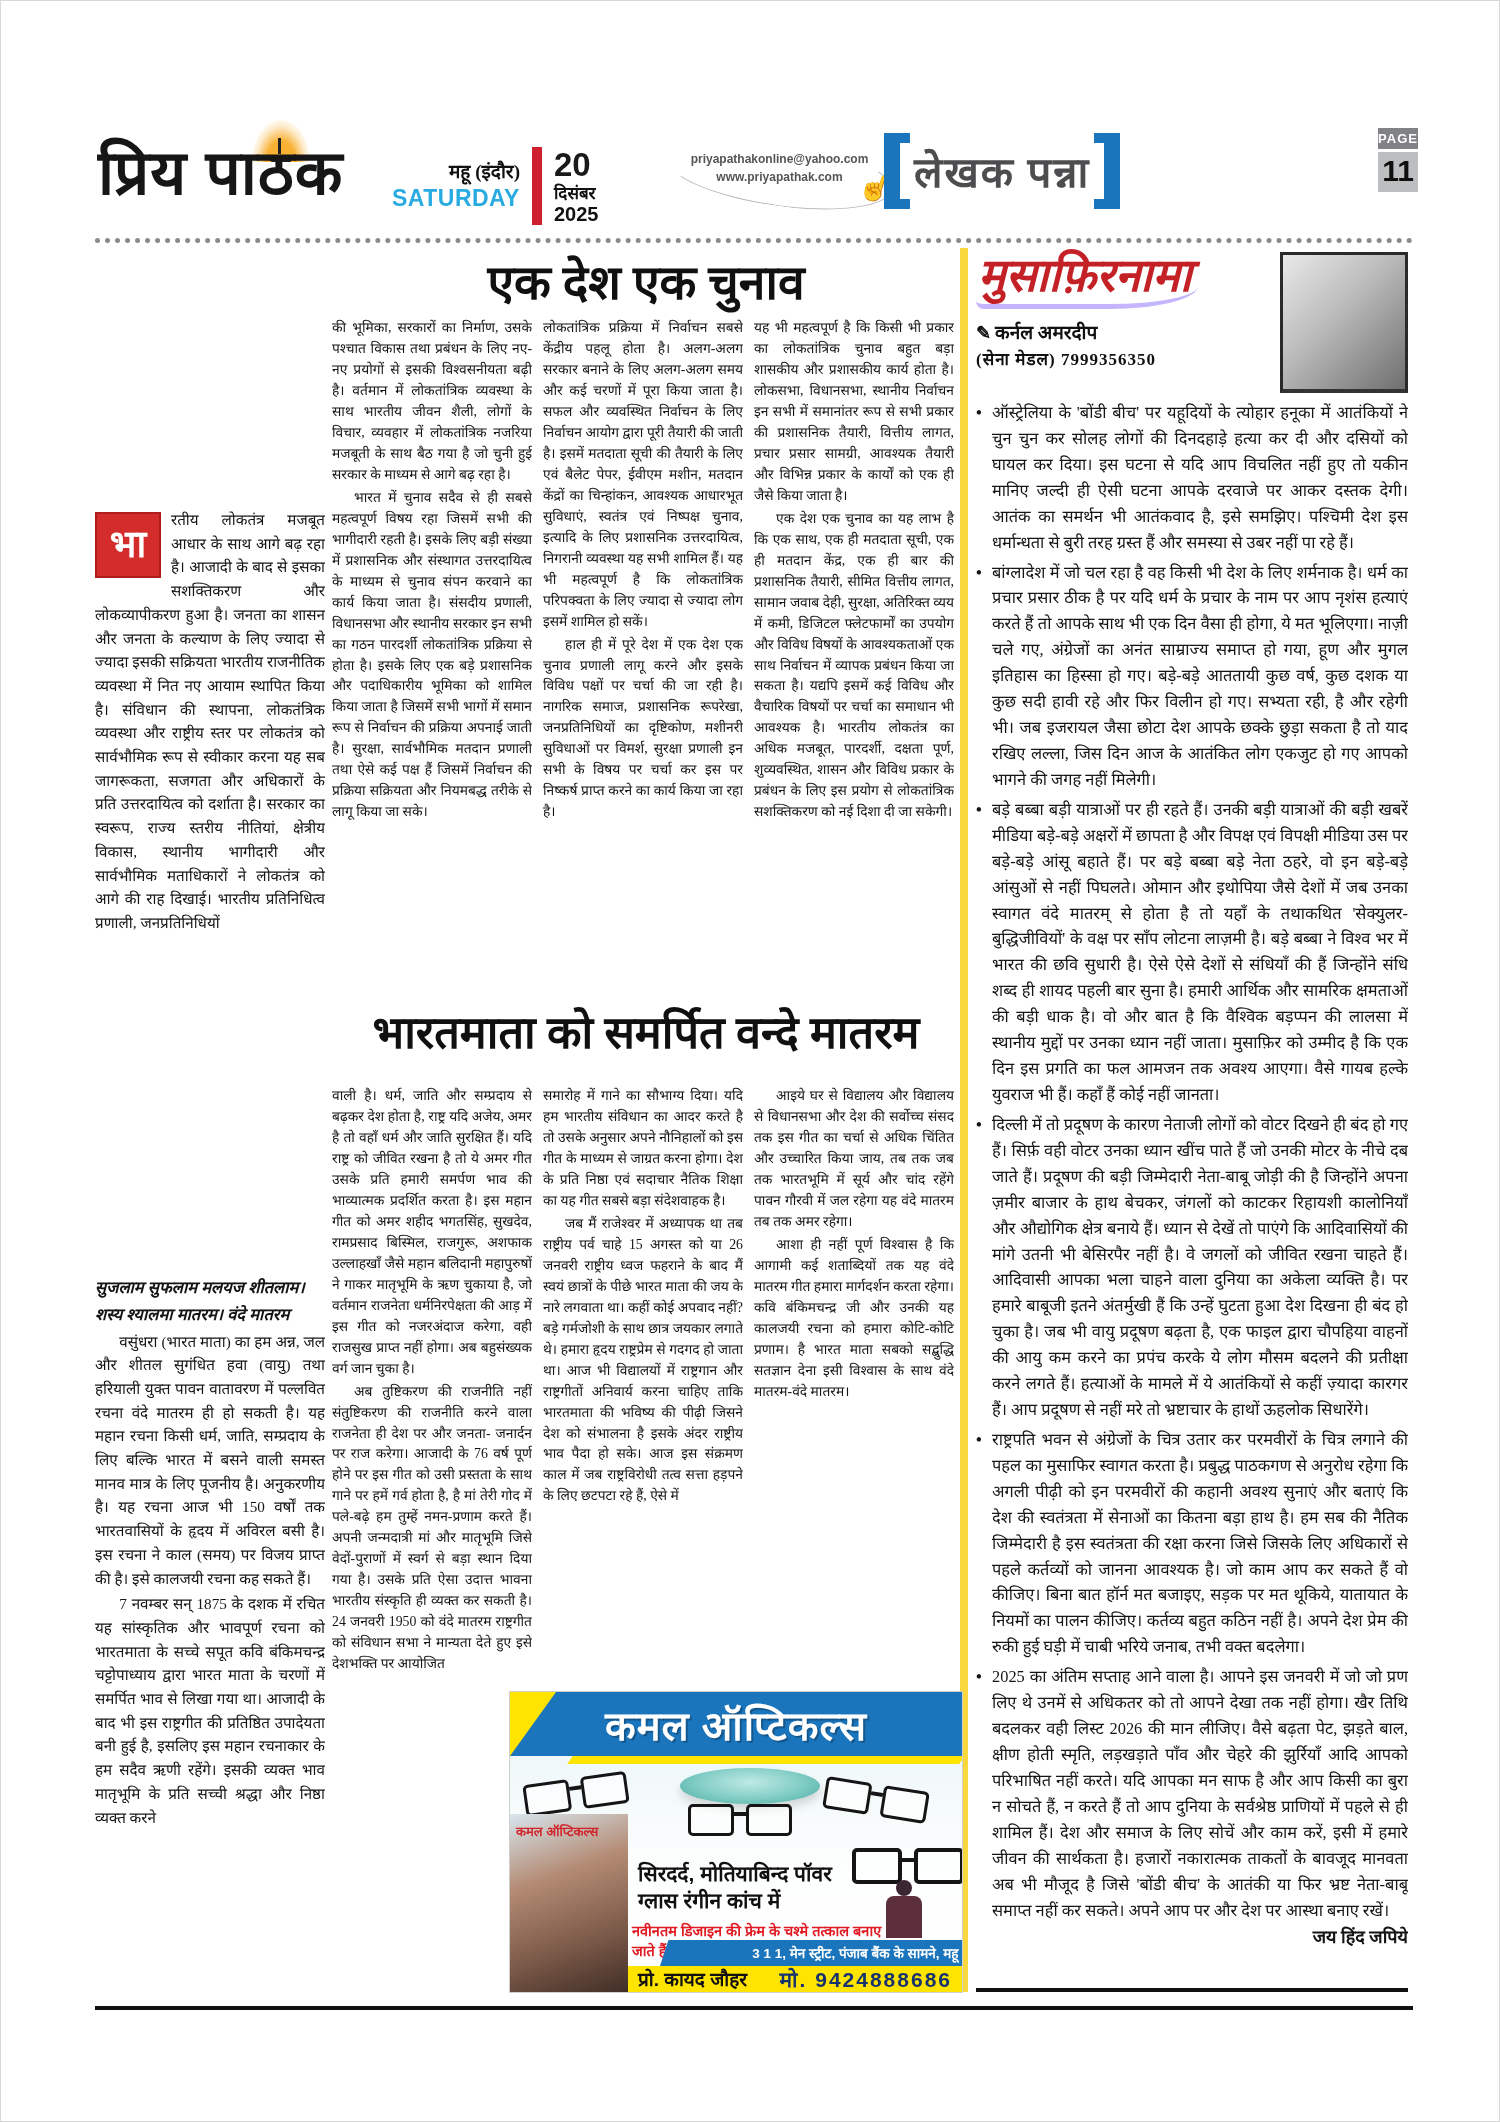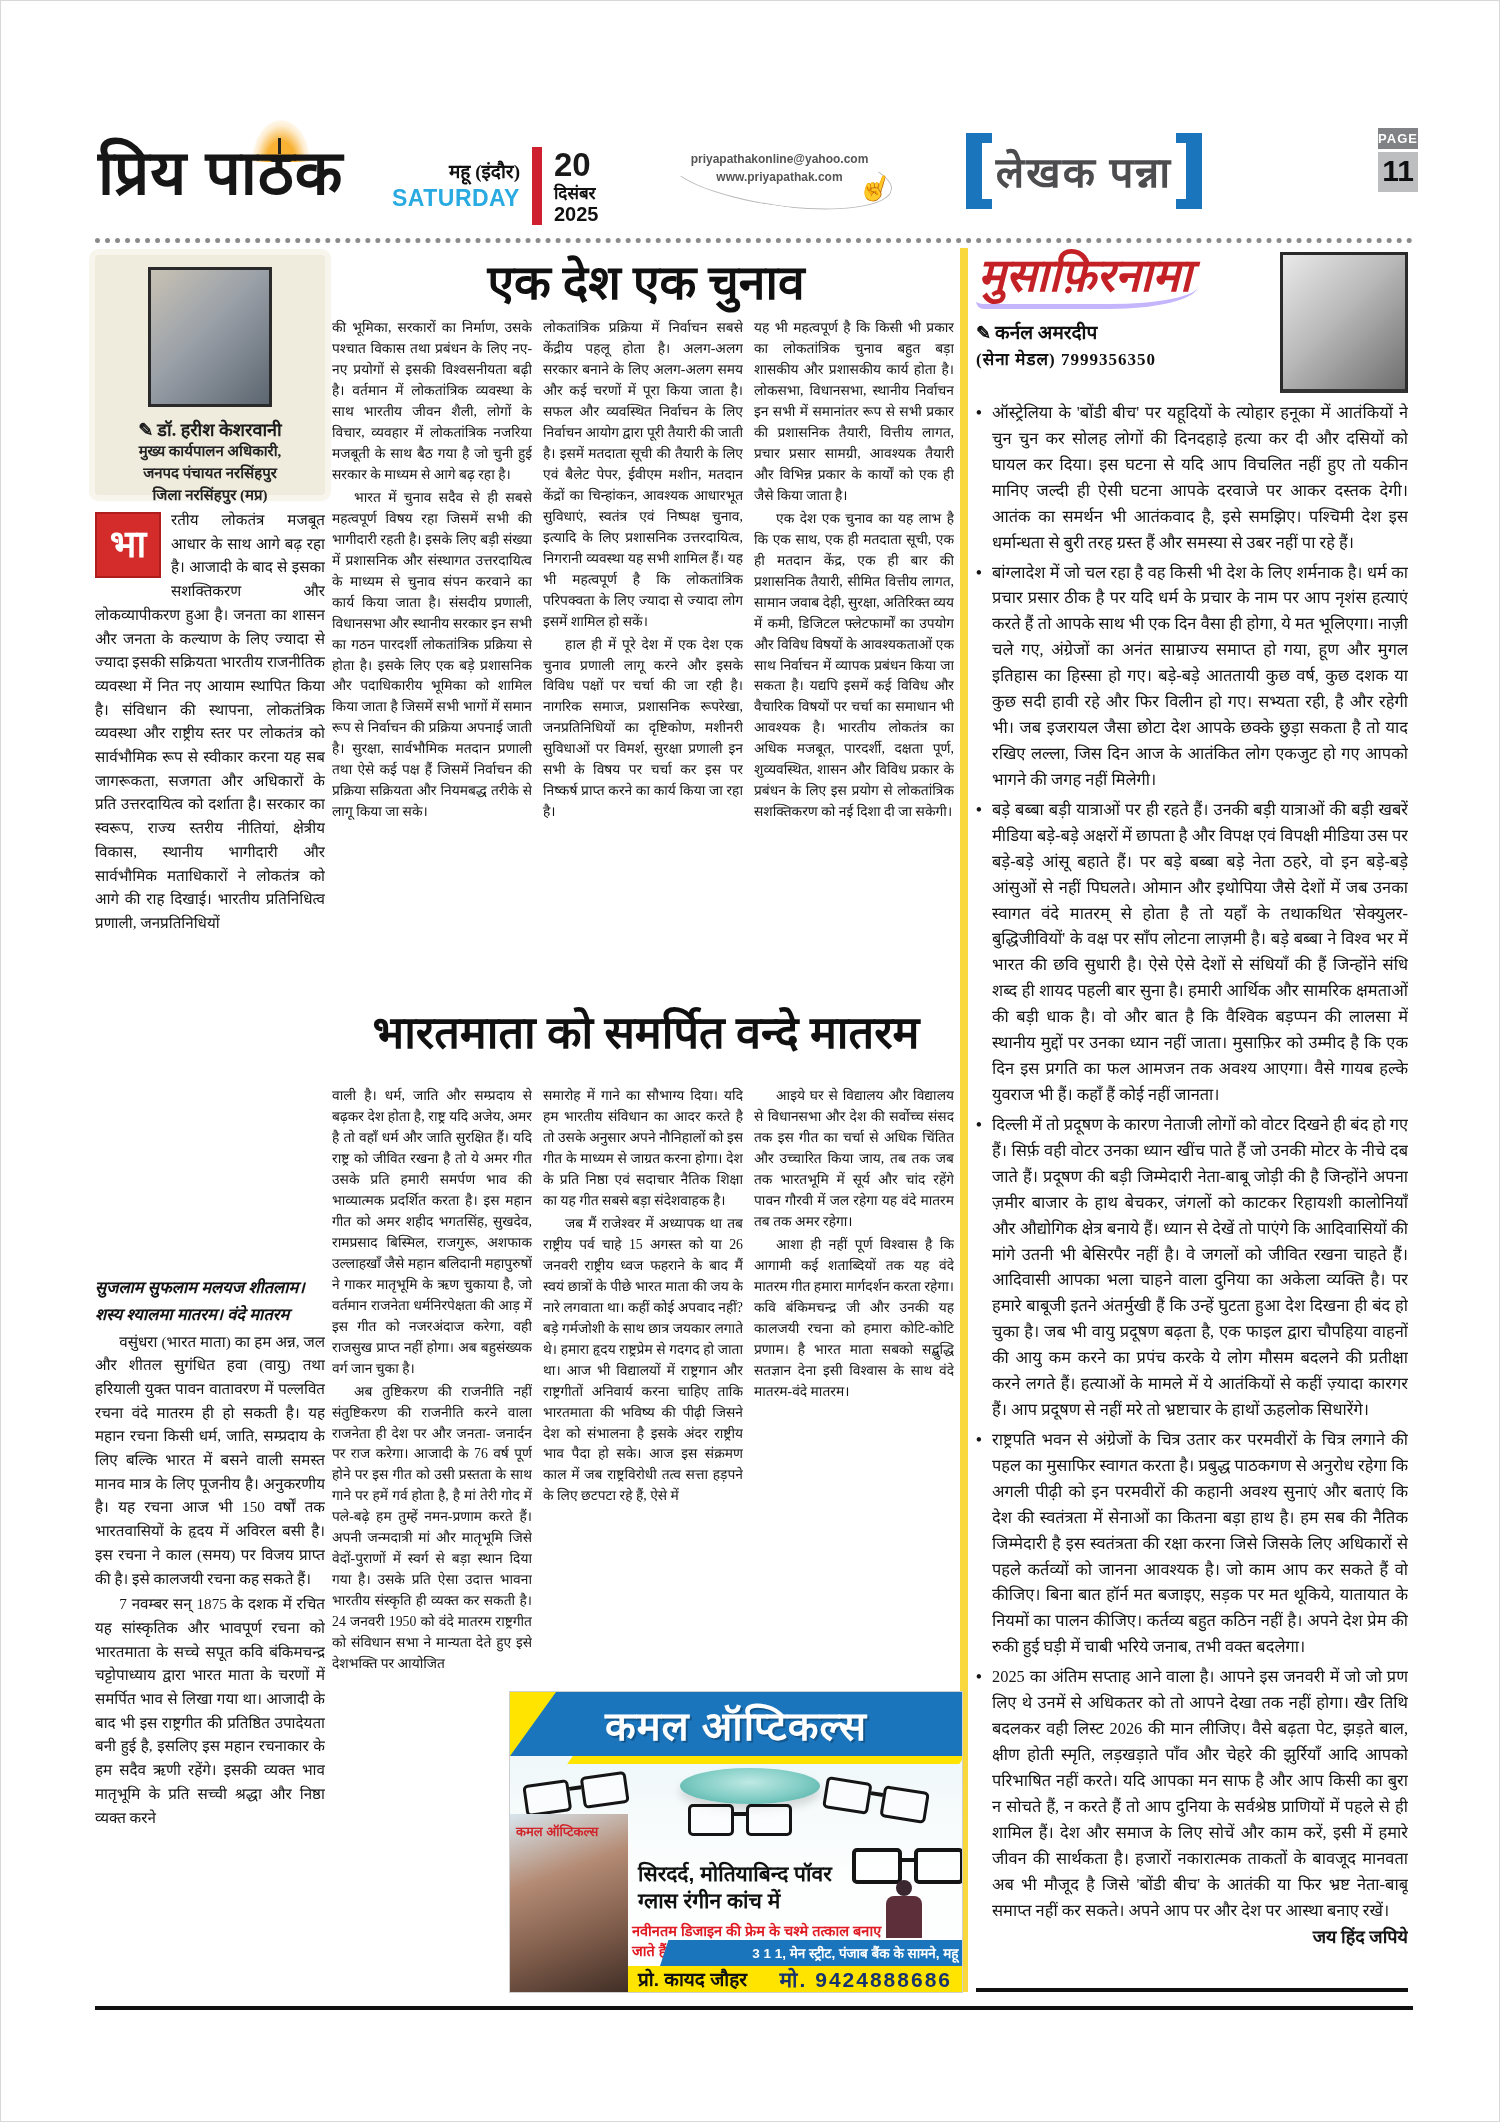--- a/index.html
+++ b/index.html
@@ -23,21 +23,21 @@
   .dateblock .right{line-height:1.15;font-family:"Liberation Sans",sans-serif;}
   .d-num{font-size:33px;font-weight:800;color:#1a1a1a;}
   .d-month{font-size:17px;font-weight:bold;}
   .d-year{font-size:20px;font-weight:800;}
   .contact{left:672px;top:150px;width:215px;text-align:center;color:#555;
            font-family:"Liberation Sans",sans-serif;font-size:12px;font-weight:bold;line-height:1.5;
            border-radius:50%;}
   .contact .curve{position:absolute;left:-6px;top:-8px;width:225px;height:62px;border:1px solid #bbb;
            border-radius:50%;border-top-color:transparent;border-left-color:transparent;transform:rotate(8deg);}
   .hand-icon{position:absolute;right:-4px;bottom:-22px;font-size:26px;color:#222;transform:rotate(18deg);}
-  .section-title{left:884px;top:142px;width:400px;display:flex;align-items:center;justify-content:center;gap:14px;}
+  .section-title{left:884px;top:142px;width:400px;display:flex;align-items:center;gap:14px;}
   .bracket{width:16px;height:56px;background:#1b75bc;position:relative;}
   .bracket.l::before,.bracket.l::after,.bracket.r::before,.bracket.r::after{content:"";position:absolute;width:26px;height:10px;background:#1b75bc;}
   .bracket.l::before{left:0;top:-10px;} .bracket.l::after{left:0;bottom:-10px;}
   .bracket.r::before{right:0;top:-10px;} .bracket.r::after{right:0;bottom:-10px;}
   .section-text{font-size:42px;color:#4d4d4f;font-weight:bold;letter-spacing:2px;}
   .pagebadge{left:1378px;top:128px;width:40px;text-align:center;font-family:"Liberation Sans",sans-serif;}
   .pagebadge .pb-top{background:#808285;color:#fff;font-size:13px;font-weight:800;padding:3px 0;letter-spacing:1px;}
   .pagebadge .pb-num{background:#bcbec0;color:#0f0f0f;font-size:30px;font-weight:800;padding:2px 0 4px;margin-top:3px;}
   .dotted{left:95px;top:238px;width:1318px;border-top:5px dotted #8a8a8a;}
   
@@ -148,31 +148,20 @@
 
   <div class="abs pagebadge">
     <div class="pb-top">PAGE</div>
     <div class="pb-num">11</div>
   </div>
 
   <div class="abs dotted"></div>
 
   <h1 class="abs headline1" style="margin:0;">एक देश एक चुनाव</h1>
 
-  <div class="abs card" style="left:95px;top:255px;width:214px;height:218px;">
-    <div class="photo" style="width:118px;height:134px;"></div>
-    <div class="byline">
-      <span class="pen">✎</span><span>डॉ. हरीश केशरवानी</span>
-    </div>
-    <div class="aff">
-      <div>मुख्य कार्यपालन अधिकारी,</div>
-      <div>जनपद पंचायत नरसिंहपुर</div>
-      <div>जिला नरसिंहपुर (मप्र)</div>
-    </div>
-  </div>
 
   <div class="abs bodycol col-wide" style="left:95px;top:508px;width:230px;height:492px;">
     <div class="dropcap">भा</div>
     <p>रतीय लोकतंत्र मजबूत आधार के साथ आगे बढ़ रहा है। आजादी के बाद से इसका सशक्तिकरण और लोकव्यापीकरण हुआ है। जनता का शासन और जनता के कल्याण के लिए ज्यादा से ज्यादा इसकी सक्रियता भारतीय राजनीतिक व्यवस्था में नित नए आयाम स्थापित किया है। संविधान की स्थापना, लोकतंत्रिक व्यवस्था और राष्ट्रीय स्तर पर लोकतंत्र को सार्वभौमिक रूप से स्वीकार करना यह सब जागरूकता, सजगता और अधिकारों के प्रति उत्तरदायित्व को दर्शाता है। सरकार का स्वरूप, राज्य स्तरीय नीतियां, क्षेत्रीय विकास, स्थानीय भागीदारी और सार्वभौमिक मताधिकारों ने लोकतंत्र को आगे की राह दिखाई। भारतीय प्रतिनिधित्व प्रणाली, जनप्रतिनिधियों</p>
   </div>
 
   <div class="abs bodycol" style="left:332px;top:318px;width:200px;height:680px;">
     <p>की भूमिका, सरकारों का निर्माण, उसके पश्चात विकास तथा प्रबंधन के लिए नए-नए प्रयोगों से इसकी विश्वसनीयता बढ़ी है। वर्तमान में लोकतांत्रिक व्यवस्था के साथ भारतीय जीवन शैली, लोगों के विचार, व्यवहार में लोकतांत्रिक नजरिया मजबूती के साथ बैठ गया है जो चुनी हुई सरकार के माध्यम से आगे बढ़ रहा है।</p>
     <p class="ind">भारत में चुनाव सदैव से ही सबसे महत्वपूर्ण विषय रहा जिसमें सभी की भागीदारी रहती है। इसके लिए बड़ी संख्या में प्रशासनिक और संस्थागत उत्तरदायित्व के माध्यम से चुनाव संपन करवाने का कार्य किया जाता है। संसदीय प्रणाली, विधानसभा और स्थानीय सरकार इन सभी का गठन पारदर्शी लोकतांत्रिक प्रक्रिया से होता है। इसके लिए एक बड़े प्रशासनिक और पदाधिकारीय भूमिका को शामिल किया जाता है जिसमें सभी भागों में समान रूप से निर्वाचन की प्रक्रिया अपनाई जाती है। सुरक्षा, सार्वभौमिक मतदान प्रणाली तथा ऐसे कई पक्ष हैं जिसमें निर्वाचन की प्रक्रिया सक्रियता और नियमबद्ध तरीके से लागू किया जा सके।</p>
   </div>

